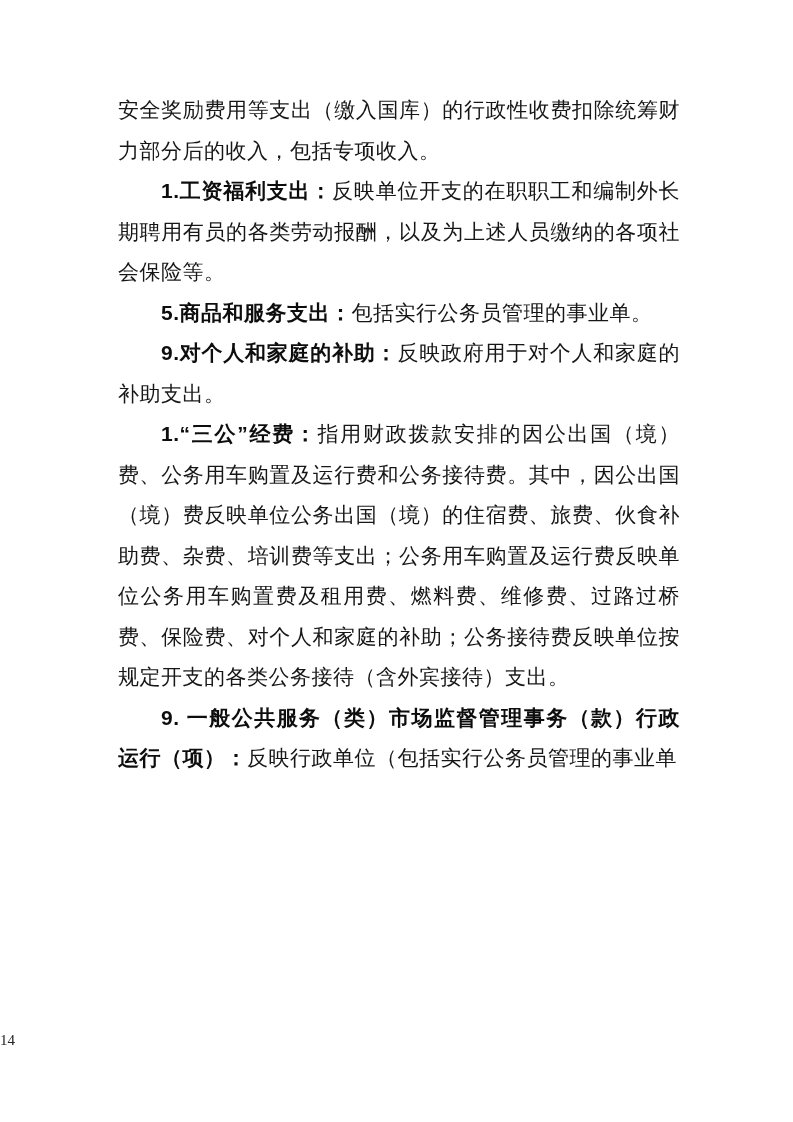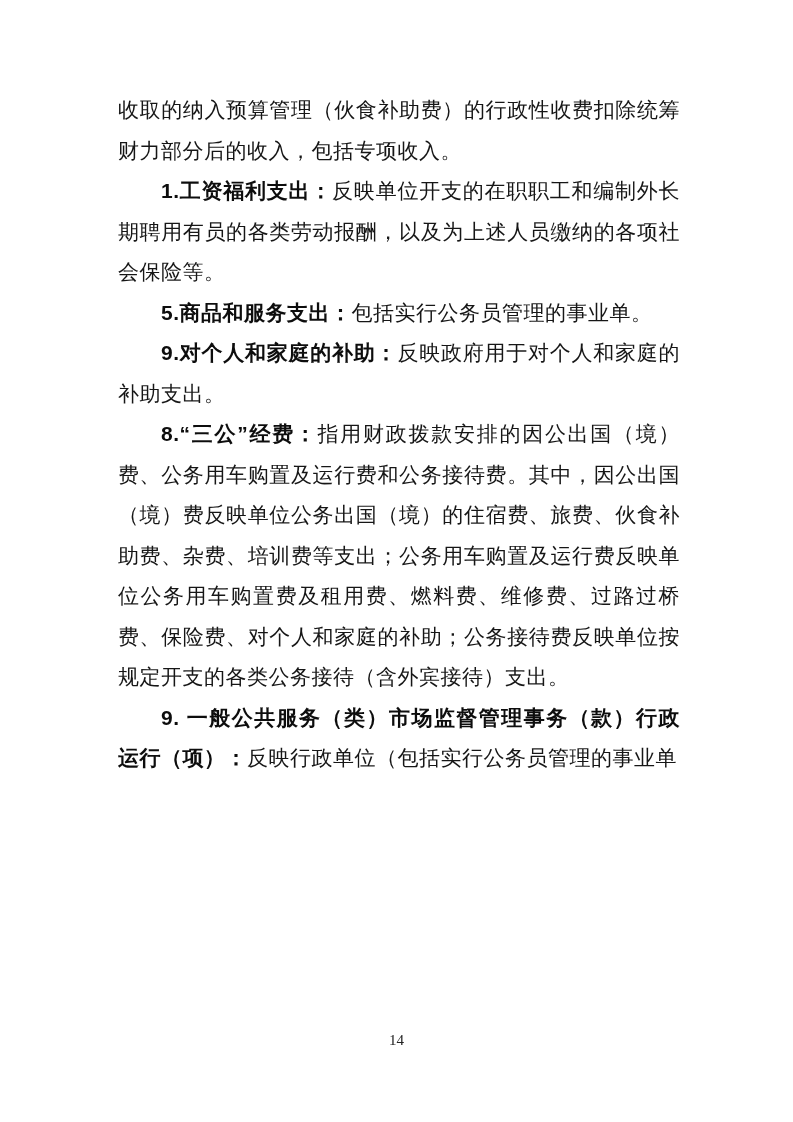--- a/index.html
+++ b/index.html
@@ -37,42 +37,41 @@
   .lead {
     font-weight: 700;
     font-family: "Liberation Sans", "DejaVu Sans", sans-serif;
     color: #0d0d0d;
   }
   .footer {
     position: absolute;
     left: 0;
     top: 1032px;
     width: 100%;
-    text-align: center;
     font-size: 15px;
     color: #222222;
     font-family: "Liberation Serif", "DejaVu Serif", serif;
   }
 </style>
 </head>
 <body>
 
 <div class="page">
   <div class="content">
 
-    <p class="doc-par"><span class="lead"></span><span>收取的纳入预算管理（伙食补助费）的行政性收费扣除统筹财力部分后的收入，包括专项收入。</span></p>
+    <p class="doc-par"><span class="lead"></span><span>安全奖励费用等支出（缴入国库）的行政性收费扣除统筹财力部分后的收入，包括专项收入。</span></p>
 
 
     <p class="doc-par indent"><span class="lead">1.工资福利支出：</span><span>反映单位开支的在职职工和编制外长期聘用有员的各类劳动报酬，以及为上述人员缴纳的各项社会保险等。</span></p>
 
     <p class="doc-par indent"><span class="lead">5.商品和服务支出：</span><span>包括实行公务员管理的事业单。</span></p>
 
     <p class="doc-par indent"><span class="lead">9.对个人和家庭的补助：</span><span>反映政府用于对个人和家庭的补助支出。</span></p>
 
 
-    <p class="doc-par indent"><span class="lead">8.“三公”经费：</span><span>指用财政拨款安排的因公出国（境）费、公务用车购置及运行费和公务接待费。其中，因公出国（境）费反映单位公务出国（境）的住宿费、旅费、伙食补助费、杂费、培训费等支出；公务用车购置及运行费反映单位公务用车购置费及租用费、燃料费、维修费、过路过桥费、保险费、对个人和家庭的补助；公务接待费反映单位按规定开支的各类公务接待（含外宾接待）支出。</span></p>
+    <p class="doc-par indent"><span class="lead">1.“三公”经费：</span><span>指用财政拨款安排的因公出国（境）费、公务用车购置及运行费和公务接待费。其中，因公出国（境）费反映单位公务出国（境）的住宿费、旅费、伙食补助费、杂费、培训费等支出；公务用车购置及运行费反映单位公务用车购置费及租用费、燃料费、维修费、过路过桥费、保险费、对个人和家庭的补助；公务接待费反映单位按规定开支的各类公务接待（含外宾接待）支出。</span></p>
 
     <p class="doc-par indent"><span class="lead">9. 一般公共服务（类）市场监督管理事务（款）行政运行（项）：</span><span>反映行政单位（包括实行公务员管理的事业单</span></p>
 
   </div>
 
   <div class="footer">14</div>
 </div>
 
 </body></html>

